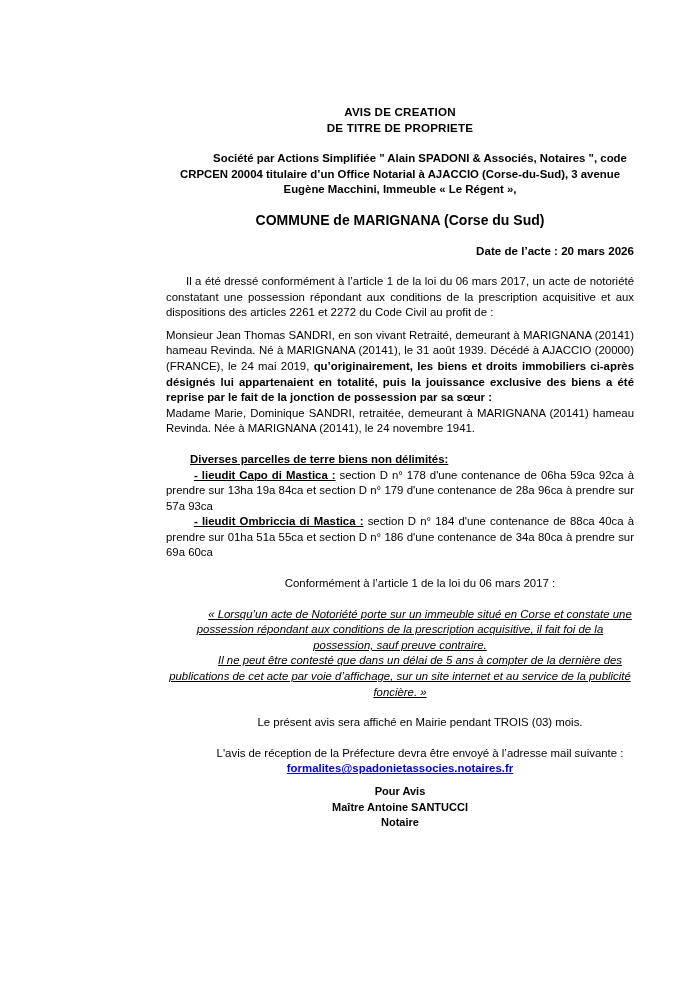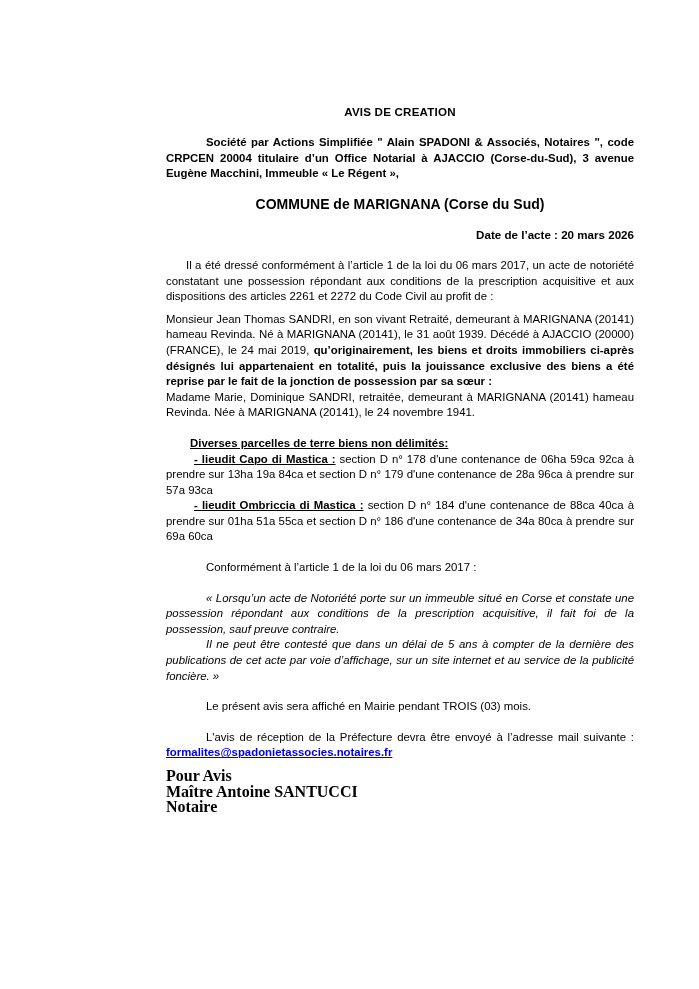--- a/index.html
+++ b/index.html
@@ -26,24 +26,24 @@
     position: absolute;
     left: 166px;
     top: 104px;
     width: 468px;
     font-size: 11.4px;
     line-height: 15.6px;
   }
   p { margin: 0; }
   .justify { text-align: justify; text-justify: inter-word; }
   .b { font-weight: bold; }
-  .i { font-style: italic; }
+  .i { font-style: italic; text-decoration: underline; }
   .gap-sm { height: 7px; }
   .gap-md { height: 15px; }
-  .indent { text-indent: 40px; }
+  .indent { text-indent: 40px; text-align: center; }
   .indent-sm { text-indent: 20px; }
   .title-line {
     text-align: center;
     font-weight: bold;
     font-size: 11.6px;
     line-height: 16px;
     letter-spacing: 0.2px;
   }
   .heading-center {
     text-align: center;
@@ -56,45 +56,45 @@
     padding-left: 40px;
     text-align: right;
   }
   .email-link {
     color: #0000d0;
     text-decoration: underline;
     font-weight: bold;
     margin-top: 28px;
   }
   .sig {
-    text-align: left;
+    text-align: center;
     font-weight: bold;
-    font-size: 16px;
+    font-size: 11px;
     line-height: 15.6px;
-    font-family: Liberation Serif, serif;
   }
   .parcel-block { }
   .parcels-title {
     font-weight: bold;
     text-decoration: underline;
     padding-left: 24px;
   }
   .lieudit-label {
     font-weight: bold;
     text-decoration: underline;
     margin-left: 28px;
   }
 </style>
 </head>
 <body>
 
 <div class="page">
   <div class="content">
 
     <p class="title-line">AVIS DE CREATION</p>
+    <p class="title-line">DE TITRE DE PROPRIETE</p>
 
     <div class="gap-md"></div>
 
     <p class="justify b indent">Société par Actions Simplifiée " Alain SPADONI &amp; Associés, Notaires ", code CRPCEN 20004 titulaire d’un Office Notarial à AJACCIO (Corse-du-Sud), 3 avenue Eugène Macchini, Immeuble « Le Régent »,</p>
 
     <div class="gap-md"></div>
 
     <p class="heading-center">COMMUNE de MARIGNANA (Corse du Sud)</p>
 
     <div class="gap-md"></div>

